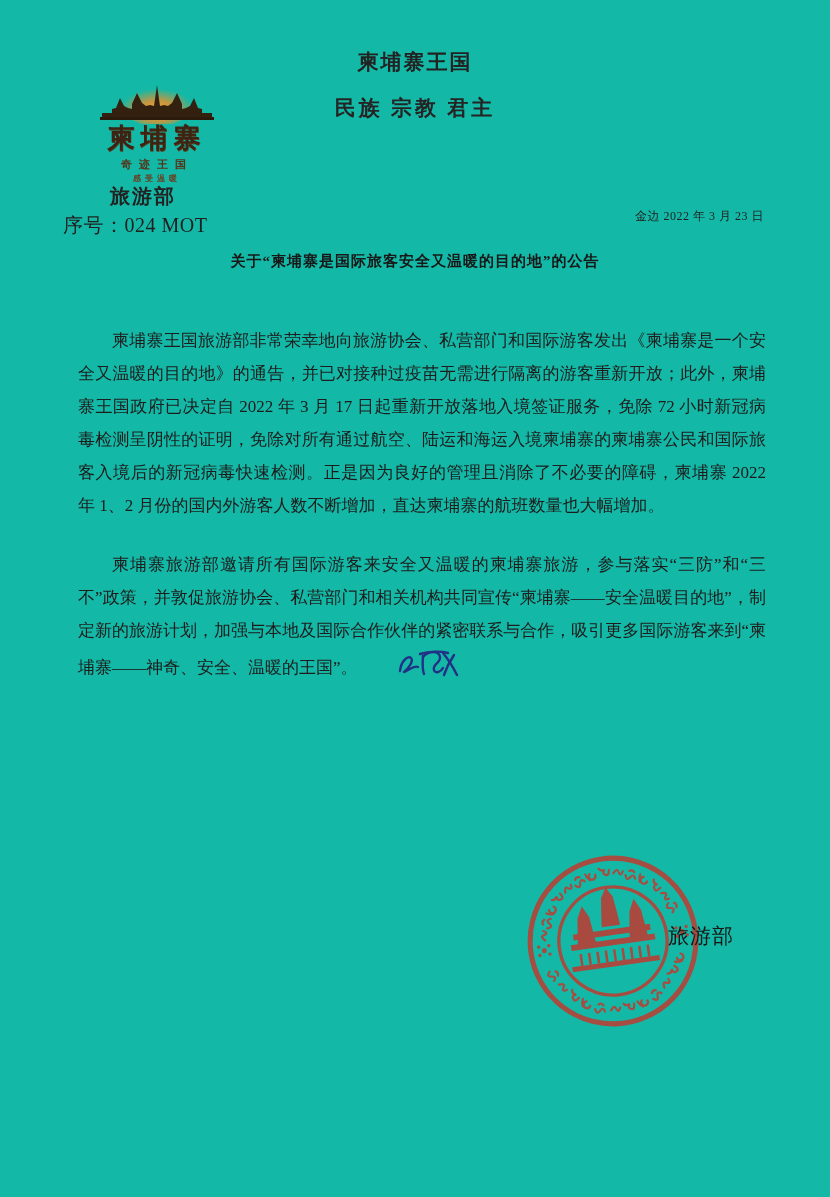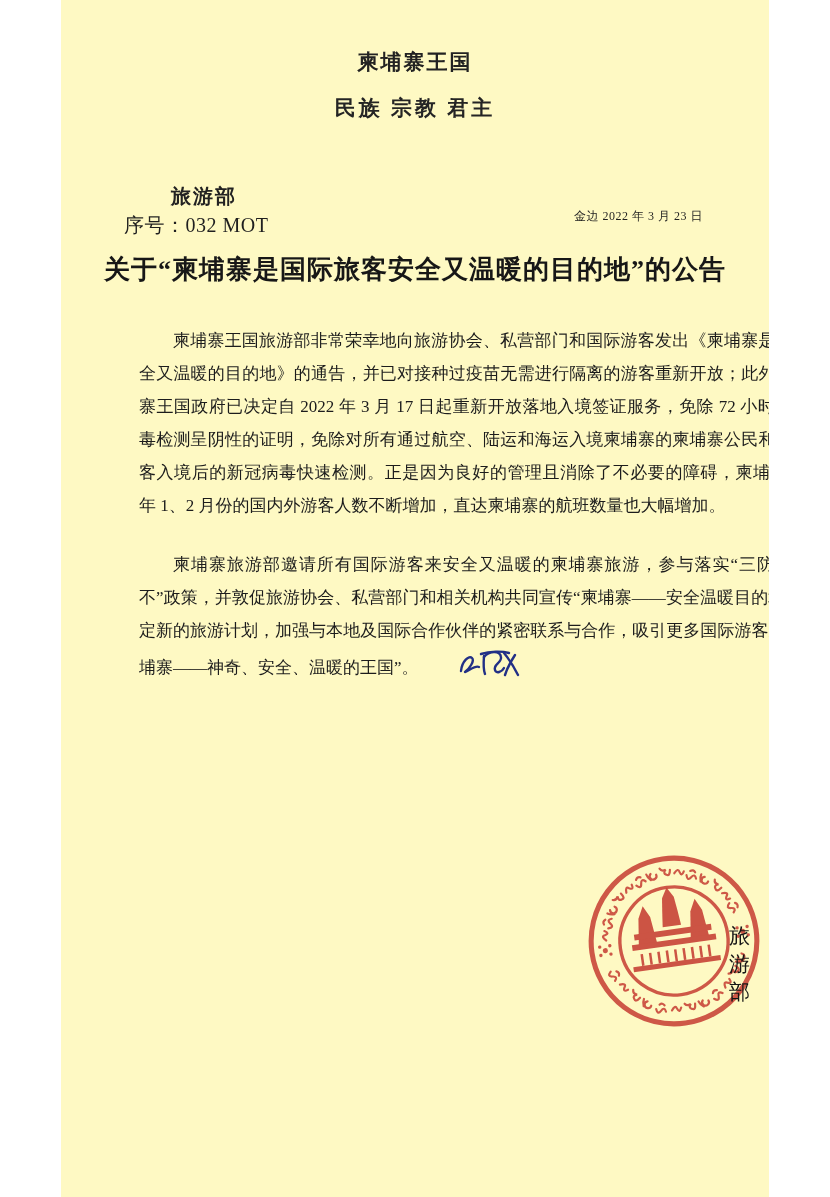--- a/index.html
+++ b/index.html
@@ -1,22 +1,22 @@
 <!DOCTYPE html>
 <html><head>
 <meta charset="utf-8">
 <style>
   * { margin: 0; padding: 0; box-sizing: border-box; }
   html, body { background: #ffffff; }
   .page {
     position: relative;
-    width: 708px;
+    width: 830px;
     height: 1197px;
     margin: 0 auto;
-    background: #fef9c3;
+    background: #14b8a6;
     overflow: hidden;
     font-family: "Liberation Serif", "DejaVu Serif", serif;
     color: #1d1d1d;
   }
   
   .kingdom-header {
     position: absolute;
     top: 48px;
     left: 0;
     width: 100%;
@@ -92,21 +92,21 @@
     color: #1f1f1f;
     letter-spacing: 0.5px;
   }
   
   .doc-title {
     position: absolute;
     top: 252px;
     left: 0;
     width: 100%;
     text-align: center;
-    font-size: 26px;
+    font-size: 15px;
     font-weight: bold;
     letter-spacing: 1px;
     color: #171717;
   }
   
   .doc-body {
     position: absolute;
     top: 324px;
     left: 78px;
     width: 688px;
@@ -147,23 +147,40 @@
 </head>
 <body>
 
 <div class="page">
 
   <div class="kingdom-header">
     <div class="kingdom-line1">柬埔寨王国</div>
     <div class="kingdom-line2">民族  宗教  君主</div>
   </div>
 
+  <div class="logo-block">
+    <svg class="logo-art" width="126" height="46" viewBox="0 0 126 46" aria-hidden="true">
+      <defs>
+        <radialGradient id="sunset" cx="50%" cy="62%" r="55%">
+          <stop offset="0%" stop-color="#f2a93e"></stop>
+          <stop offset="45%" stop-color="#e8902c" stop-opacity="0.85"></stop>
+          <stop offset="100%" stop-color="#e8902c" stop-opacity="0"></stop>
+        </radialGradient>
+      </defs>
+      <ellipse cx="63" cy="28" rx="34" ry="20" fill="url(#sunset)"></ellipse>
+      <path d="M8,40 L8,35 L18,35 L18,31 L22,30 L26,20 L30,28 L34,30 L38,31 L38,26 L43,15 L48,25 L52,28 L56,27 L60,28 L63,7 L66,28 L70,27 L74,28 L78,25 L83,15 L88,26 L88,31 L92,30 L96,28 L100,20 L104,30 L108,31 L108,35 L118,35 L118,40 Z" fill="#33200f"></path>
+      <rect x="6" y="39" width="114" height="3" fill="#2c1b0c"></rect>
+    </svg>
+    <div class="logo-name">柬埔寨</div>
+    <div class="logo-tagline1">奇迹王国</div>
+    <div class="logo-tagline2">感受温暖</div>
+  </div>
 
   <div class="dept-label">旅游部</div>
-  <div class="serial-line">序号：032 MOT</div>
+  <div class="serial-line">序号：024 MOT</div>
   <div class="date-line">金边  2022 年 3 月 23 日</div>
 
   <div class="doc-title">关于“柬埔寨是国际旅客安全又温暖的目的地”的公告</div>
 
   <div class="doc-body">
     <p>柬埔寨王国旅游部非常荣幸地向旅游协会、私营部门和国际游客发出《柬埔寨是一个安全又温暖的目的地》的通告，并已对接种过疫苗无需进行隔离的游客重新开放；此外，柬埔寨王国政府已决定自 2022 年 3 月 17 日起重新开放落地入境签证服务，免除 72 小时新冠病毒检测呈阴性的证明，免除对所有通过航空、陆运和海运入境柬埔寨的柬埔寨公民和国际旅客入境后的新冠病毒快速检测。正是因为良好的管理且消除了不必要的障碍，柬埔寨 2022 年 1、2 月份的国内外游客人数不断增加，直达柬埔寨的航班数量也大幅增加。</p>
     <p><span>柬埔寨旅游部邀请所有国际游客来安全又温暖的柬埔寨旅游，参与落实“三防”和“三不”政策，并敦促旅游协会、私营部门和相关机构共同宣传“柬埔寨——安全温暖目的地”，制定新的旅游计划，加强与本地及国际合作伙伴的紧密联系与合作，吸引更多国际游客来到“柬埔寨——神奇、安全、温暖的王国”。</span><span class="signature-wrap"><svg width="64" height="34" viewBox="0 0 64 34" aria-hidden="true">
             <g fill="none" stroke="#223086" stroke-width="2.4" stroke-linecap="round" stroke-linejoin="round">
               <path d="M4,24 C5,14 12,8 15,11 C18,14 12,22 8,25 C12,24 18,18 22,20"></path>
               <path d="M27,9 C27,9 26,22 28,27"></path>

